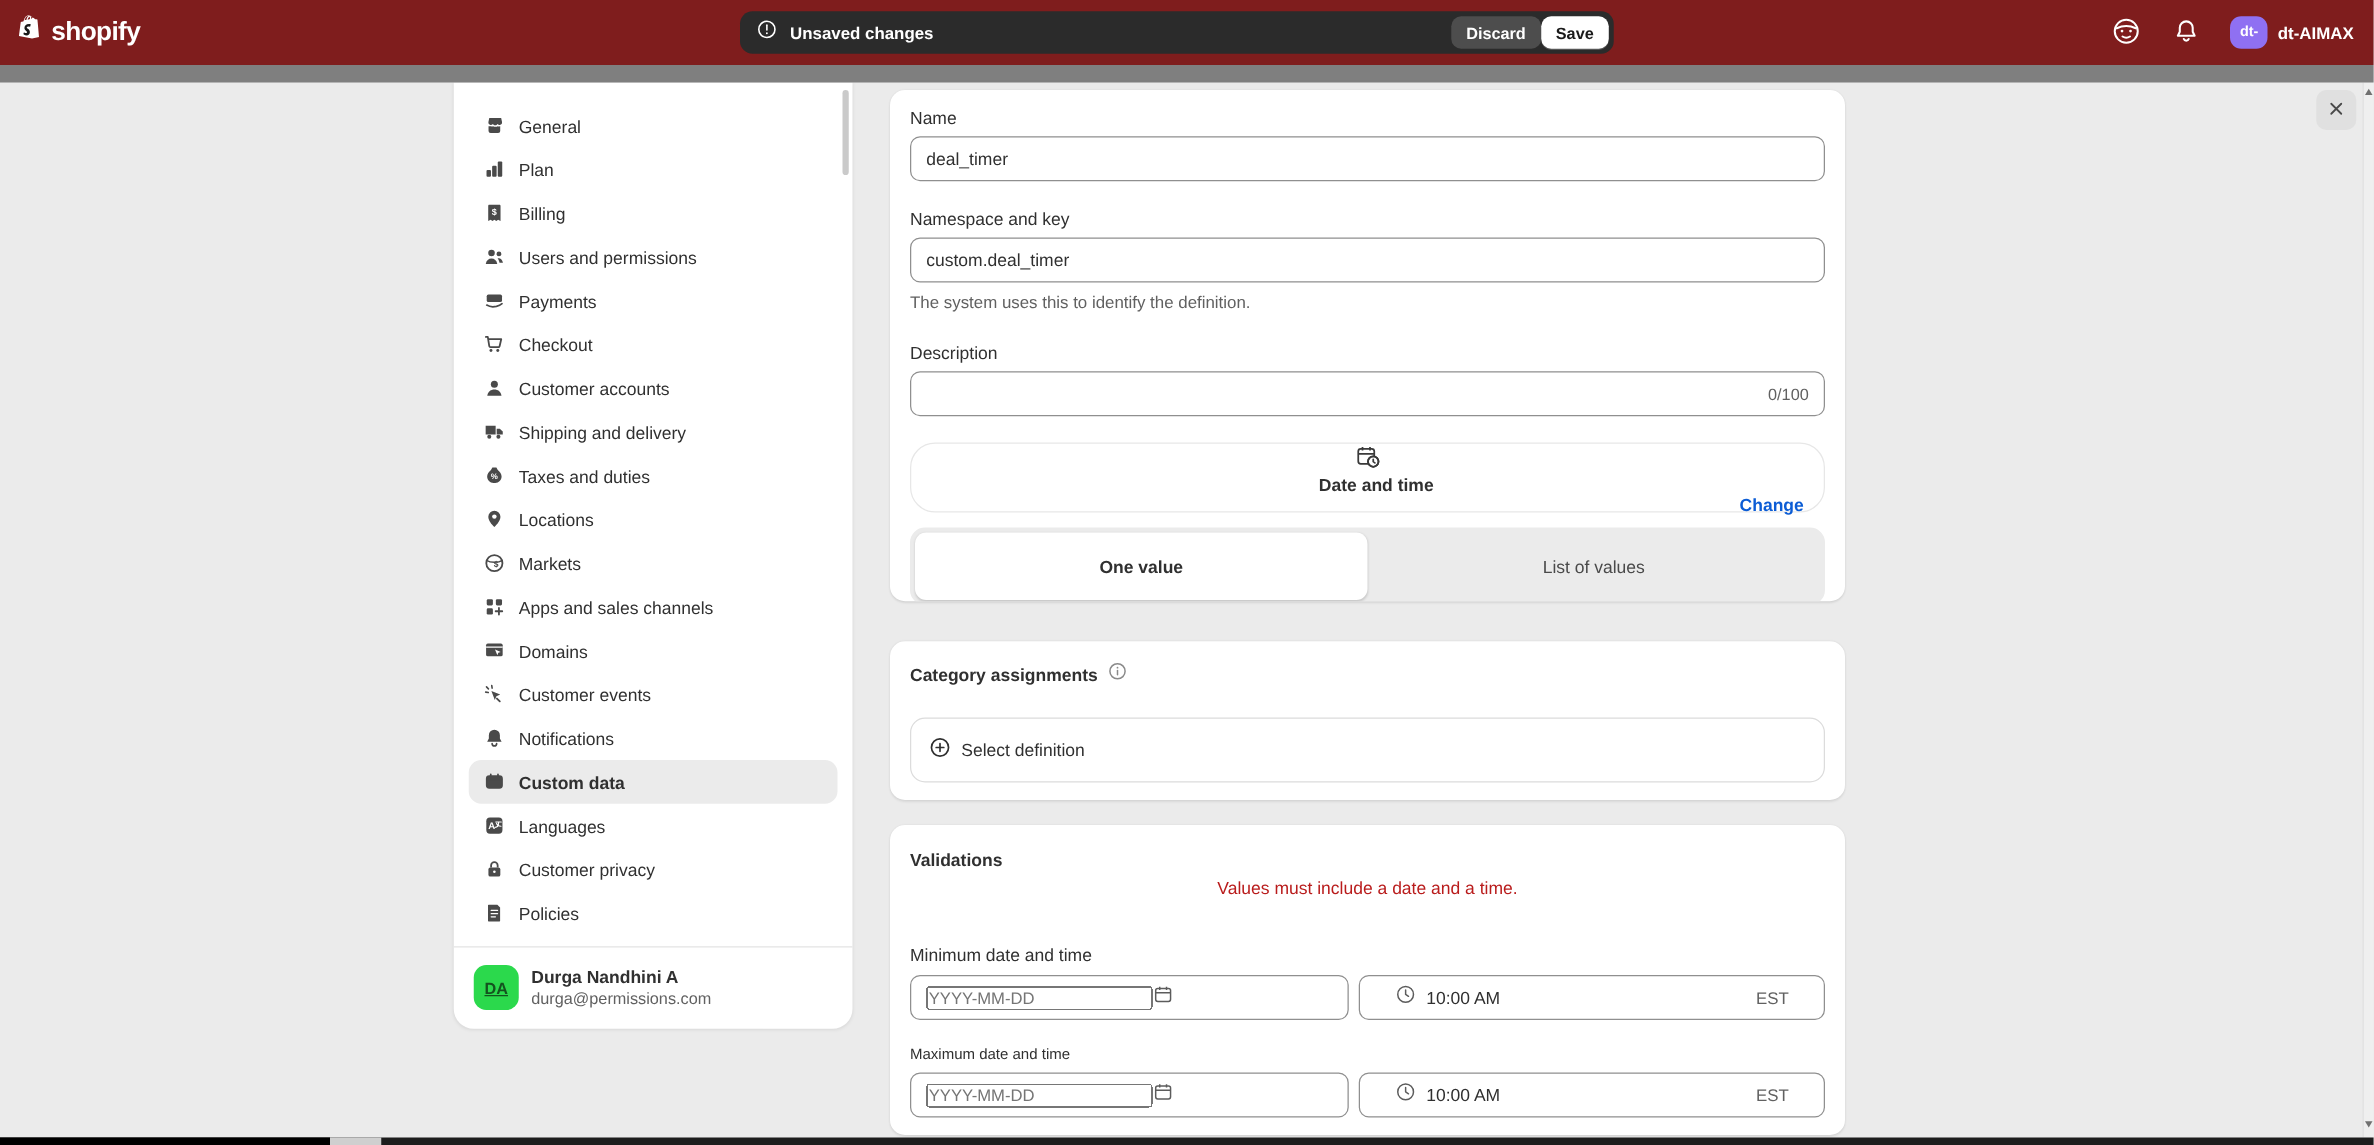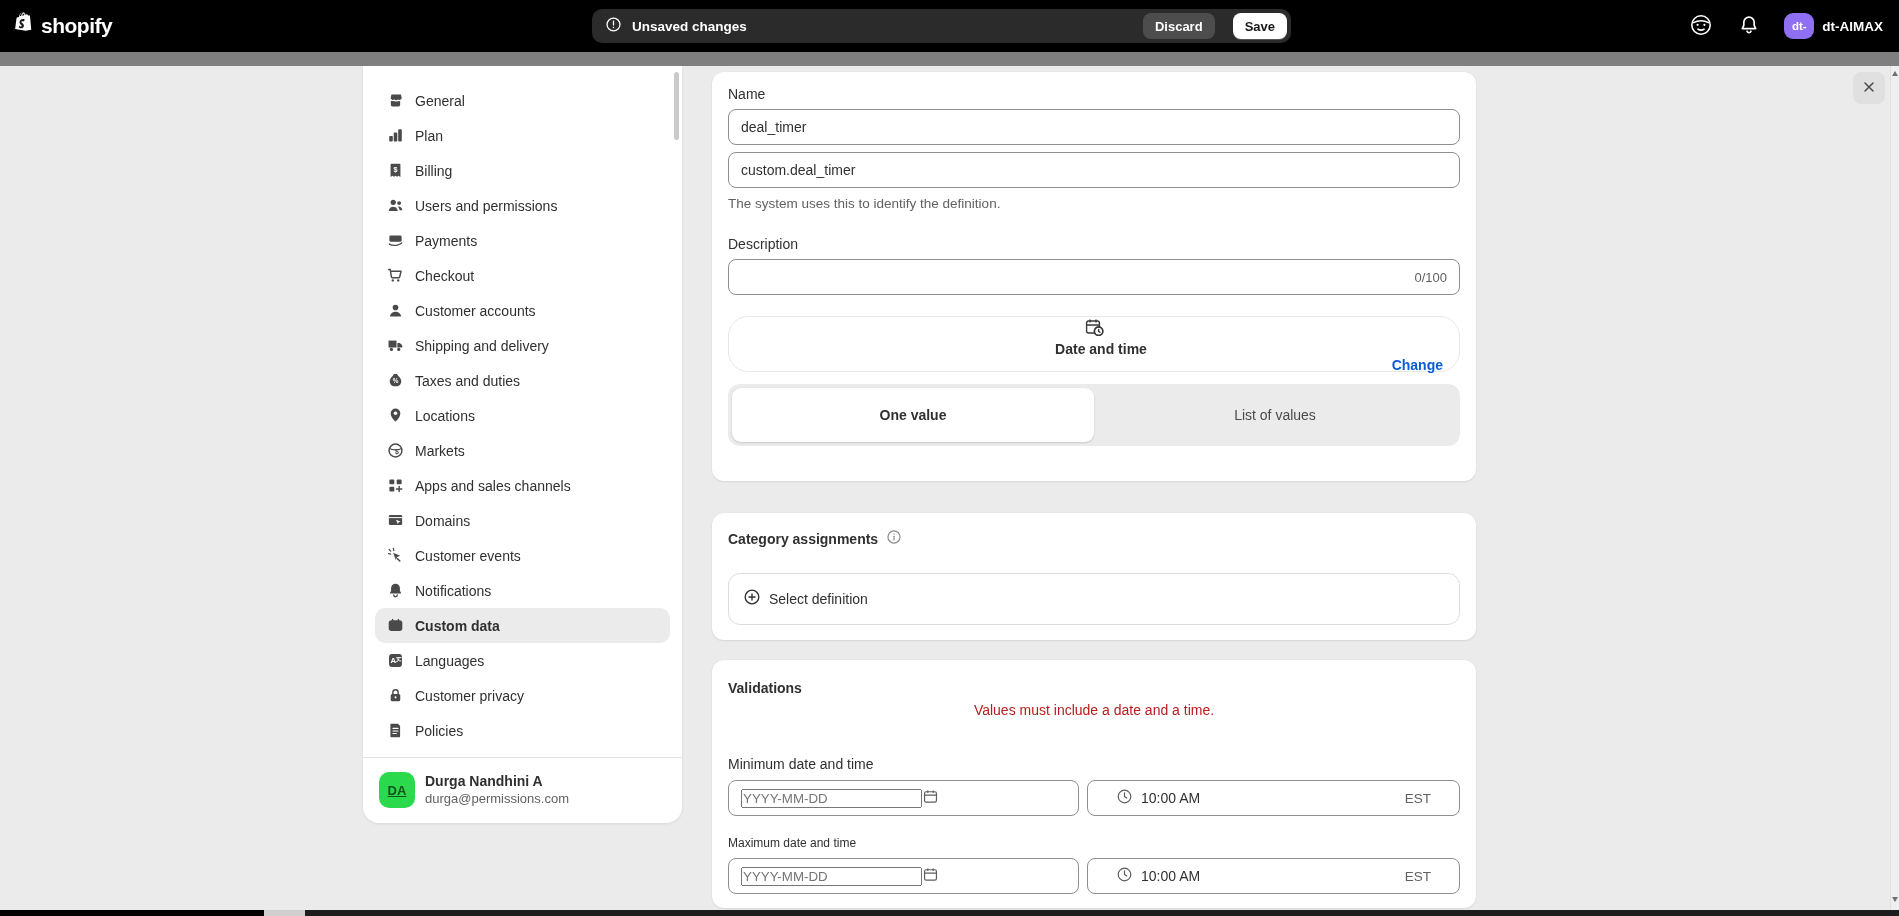--- a/index.html
+++ b/index.html
@@ -1,27 +1,27 @@
 <!DOCTYPE html>
 <html><head>
 <meta charset="utf-8">
 <style>
   * { margin:0; padding:0; box-sizing:border-box; }
   html,body { width:1899px; height:916px; overflow:hidden; }
   body { font-family:"Liberation Sans","DejaVu Sans",sans-serif; color:#303030; background:#ebebeb; }
   .screen { position:relative; width:1899px; height:916px; }
 
   
-  .topbar { position:absolute; left:0; top:0; width:100%; height:52px; background:#000000; z-index:30;padding-left:28px; }
+  .topbar { position:absolute; left:0; top:0; width:100%; height:52px; background:#7f1d1d; z-index:30;padding-left:28px; }
   .logo { position:absolute; left:12px; top:0; height:52px; display:flex; align-items:center; gap:5px; }
   .logo-word { color:#fff; font-size:21px; font-weight:700; letter-spacing:-.5px; }
   .banner { position:absolute; left:592px; top:9px; width:699px; height:34px; background:#2b2b2b; border-radius:10px;
             display:flex; align-items:center; padding:0 4px 0 13px; }
   .banner-msg { color:#fff; font-size:13.5px; font-weight:600; margin-left:10px; }
-  .banner-actions { margin-left:auto; display:flex; gap:18px; }
+  .banner-actions { margin-left:auto; display:flex; gap:0; }
   .btn-discard { height:26px; padding:0 12px; border:none; border-radius:8px; background:#4d4d4d; color:#fff;
                  font-size:13px; font-weight:600; font-family:inherit; cursor:pointer; }
   .btn-save { height:26px; padding:0 12px; border:none; border-radius:8px; background:#fff; color:#1a1a1a;
               font-size:13px; font-weight:600; font-family:inherit; cursor:pointer; box-shadow:0 1px 0 rgba(255,255,255,.2); }
   .top-right { position:absolute; right:16px; top:0; height:52px; display:flex; align-items:center; gap:24px; }
   .tb-iconbtn { background:none; border:none; cursor:pointer; display:flex; align-items:center; }
   .store-chip { display:flex; align-items:center; gap:8px; cursor:pointer; }
   .store-avatar { width:30px; height:26px; border-radius:9px; display:flex; align-items:center; justify-content:center;
                   color:#fff; font-size:11.5px; font-weight:600; }
   .store-name { color:#fff; font-size:13.5px; font-weight:700; }
@@ -370,20 +370,21 @@
         </span>
       </div>
     </aside>
 
     <section class="card card1">
       <div class="fld-label">Name</div>
       <div class="input">
         <input type="text" value="deal_timer" style="">
       </div>
 
+      <div class="fld-label mt22">Namespace and key</div>
       <div class="input">
         <input type="text" value="custom.deal_timer" style="">
       </div>
       <div class="helper">The system uses this to identify the definition.</div>
 
       <div class="fld-label mt25">Description</div>
       <div class="input">
         <input type="text" style="">
         <span class="counter">0/100</span>
       </div>

